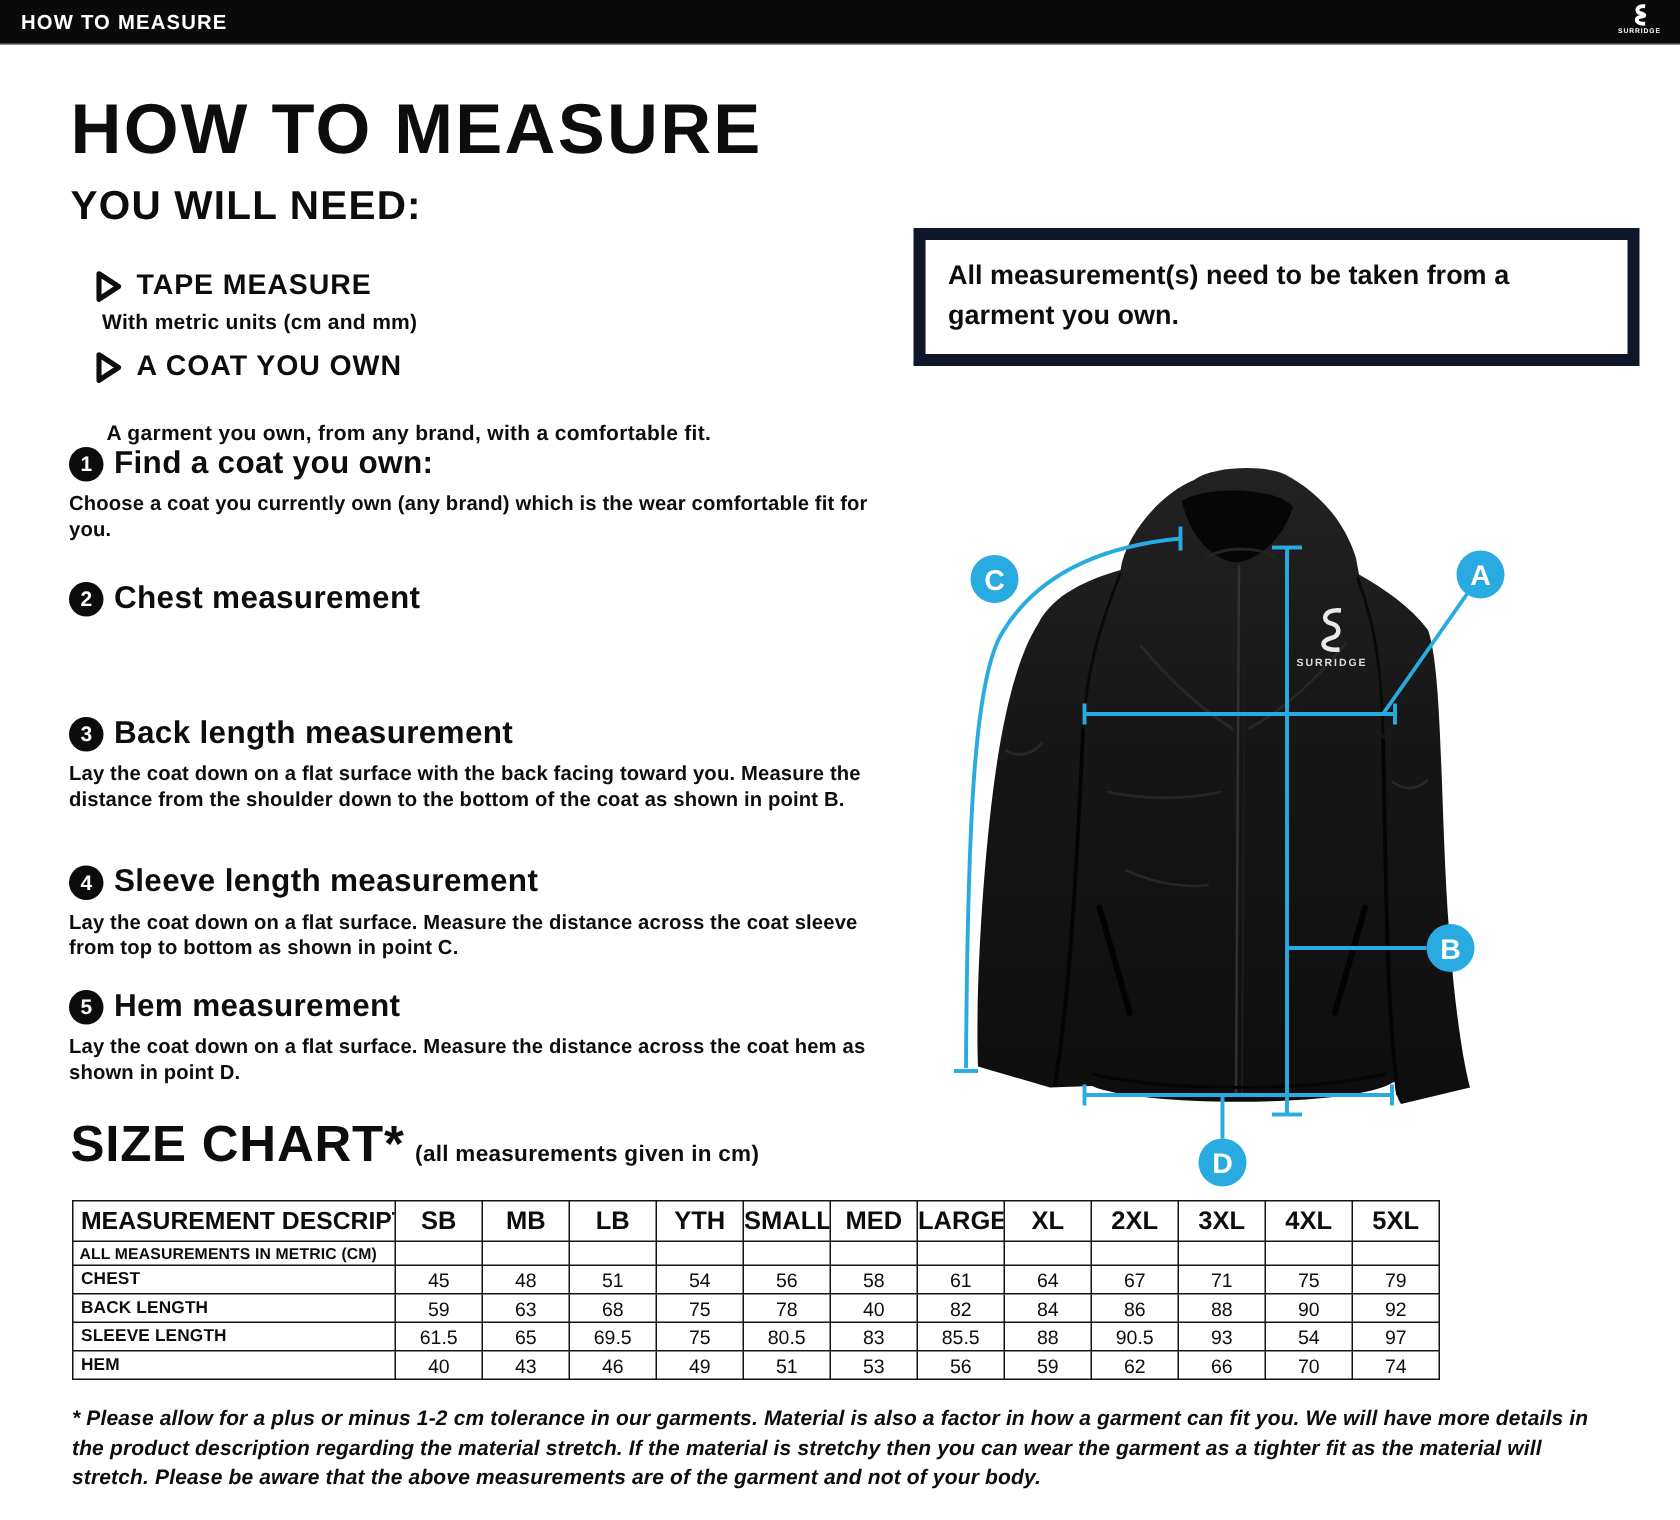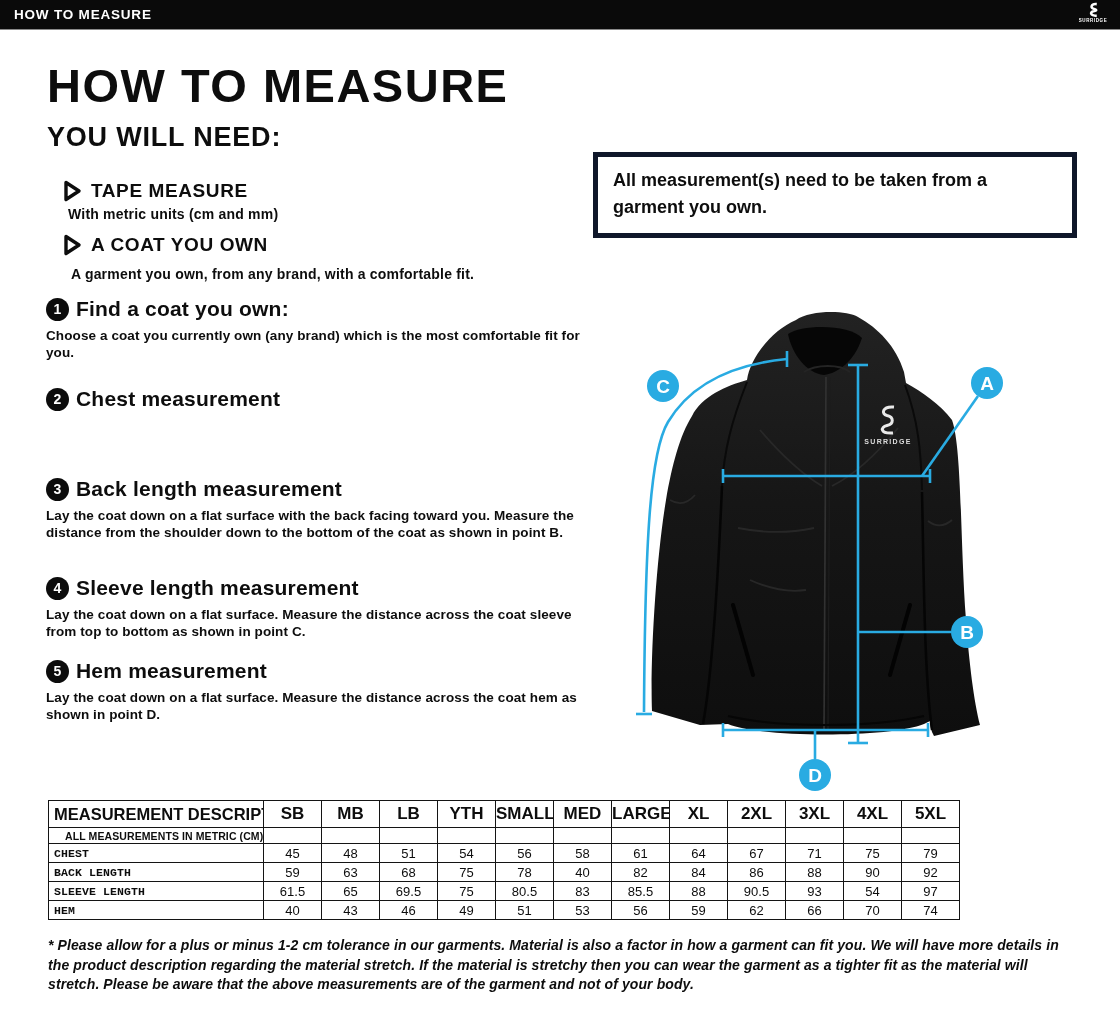--- a/index.html
+++ b/index.html
@@ -19,52 +19,52 @@
   
   .page-title { position:absolute; left:47px; top:62px; font-size:47px; font-weight:900; letter-spacing:1.5px; line-height:1; }
   .ywn-title  { position:absolute; left:47px; top:124px; font-size:27px; font-weight:900; letter-spacing:.8px; line-height:1; }
 
   
   .req { position:absolute; left:63px; }
   #req-1 { top:180px; } #req-2 { top:234px; }
   .req-head { display:flex; align-items:center; gap:9px; }
   .req-label { font-size:19px; font-weight:900; letter-spacing:.6px; }
   .req-desc { font-size:14px; font-weight:bold; margin-top:4px; margin-left:5px; letter-spacing:.2px; }
-  #req-2 .req-desc { margin-top:10px; margin-left:8px; }
+  #req-2 .req-desc { margin-top:24px; margin-left:8px; }
 
   
   .step { position:absolute; left:46px; width:537px; }
   #step-1 { top:297px; } #step-2 { top:387px; } #step-3 { top:477px; }
   #step-4 { top:576px; } #step-5 { top:659px; }
   .step-head { display:flex; align-items:center; gap:7px; }
   .badge { flex:0 0 23px; width:23px; height:23px; border-radius:50%; background:#0c0c0c;
            color:#fff; font-size:14px; font-weight:bold; text-align:center; line-height:23px; }
   .step-title { font-size:21px; font-weight:800; letter-spacing:.2px;text-align:center; }
   .step-body { font-size:13.5px; font-weight:bold; line-height:16.5px; margin-top:7px; letter-spacing:.1px; }
 
   
-  .notice { position:absolute; left:593px; top:152px; width:484px; border:5px solid #0f172a;
+  .notice { position:absolute; left:609px; top:152px; width:484px; border:8px solid #0f172a;
             padding:10px 15px 12px 15px; font-size:18px; font-weight:bold; line-height:27px; }
 
   
   .jacket-wrap { position:absolute; left:600px; top:280px; width:520px; height:520px; }
 
   
   .size-title { position:absolute; left:47px; top:746px; font-size:34px; font-weight:900; letter-spacing:.5px; line-height:1; }
   .size-sub   { font-size:15px; font-weight:800; letter-spacing:.2px; margin-left:7px; }
 
   table.size { position:absolute; left:48px; top:800px; width:912px; border-collapse:collapse; table-layout:fixed; }
   table.size th, table.size td { border:1.6px solid #141414; padding:0; overflow:hidden; white-space:nowrap; }
   table.size col.c-desc { width:215px; }
   tr.hdr th { height:27px; font-size:17px; font-weight:bold; text-align:center; }
   tr.hdr th.desc { text-align:left; padding-left:5px; font-size:16.5px; }
   tr.metric td, tr.metric th { height:16px; }
-  tr.metric th.desc { font-size:10.5px; font-weight:bold; text-align:left; padding-left:16px; letter-spacing:.1px; }
+  tr.metric th.desc { font-size:10.5px; font-weight:bold; text-align:left; padding-left:4px; letter-spacing:.1px; }
   tr.data td, tr.data th { height:19px; }
-  tr.data th.desc { font-size:11.5px; font-weight:bold; text-align:left; padding-left:5px; letter-spacing:.1px;font-family:Liberation Mono, monospace; }
+  tr.data th.desc { font-size:11.5px; font-weight:bold; text-align:left; padding-left:5px; letter-spacing:.1px; }
   tr.data td { font-size:13px; font-weight:normal; text-align:center; }
 
   
   .footnote { position:absolute; left:48px; top:936px; width:1032px;
               font-size:14px; font-weight:bold; font-style:italic; line-height:19.5px; letter-spacing:.1px; }
 </style>
 </head>
 <body>
 
 <div class="page">
@@ -104,21 +104,21 @@
 
   <div class="notice">
     <span>All measurement(s) need to be taken from a garment you own.</span>
   </div>
 
   <div class="step" id="step-1">
     <div class="step-head">
       <span class="badge">1</span>
       <span class="step-title">Find a coat you own:</span>
     </div>
-    <div class="step-body">Choose a coat you currently own (any brand) which is the most comfortable fit for you.</div>
+    <div class="step-body">Choose a coat you currently own (any brand) which is the wear comfortable fit for you.</div>
   </div>
 
   <div class="step" id="step-2">
     <div class="step-head">
       <span class="badge">2</span>
       <span class="step-title">Chest measurement</span>
     </div>
   </div>
 
   <div class="step" id="step-3">
@@ -241,20 +241,23 @@
           <text x="367" y="359" fill="#ffffff">B</text>
         </g>
         <g>
           <circle cx="215" cy="495" r="16" fill="#29abe2"></circle>
           <text x="215" y="502" fill="#ffffff">D</text>
         </g>
       </g>
     </svg>
   </div>
 
+  <div class="size-title">
+    <span>SIZE CHART*</span><span class="size-sub">(all measurements given in cm)</span>
+  </div>
 
   <table class="size">
     <colgroup>
       <col class="c-desc">
       <col>
         <col>
         <col>
         <col>
         <col>
         <col>

